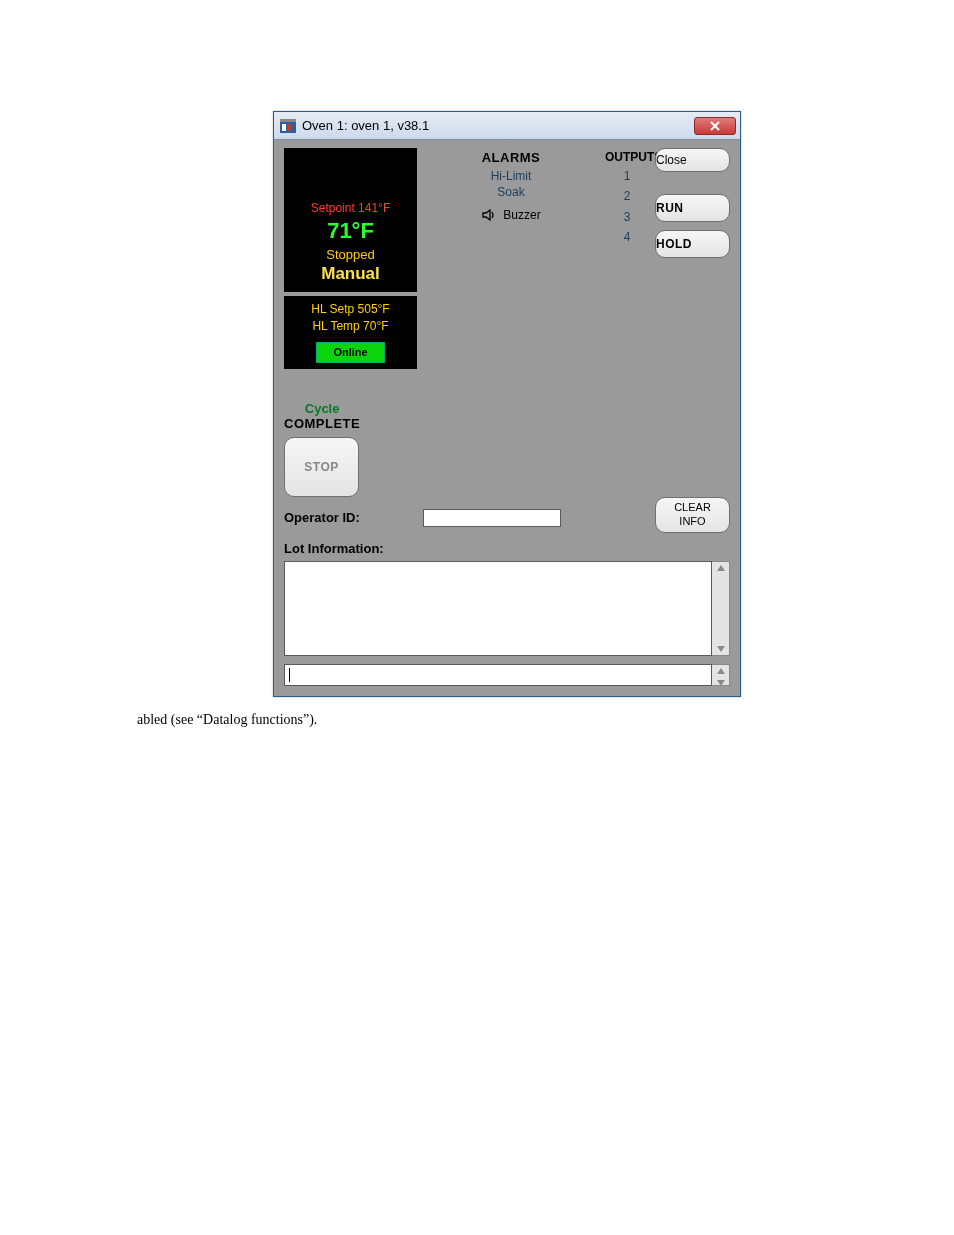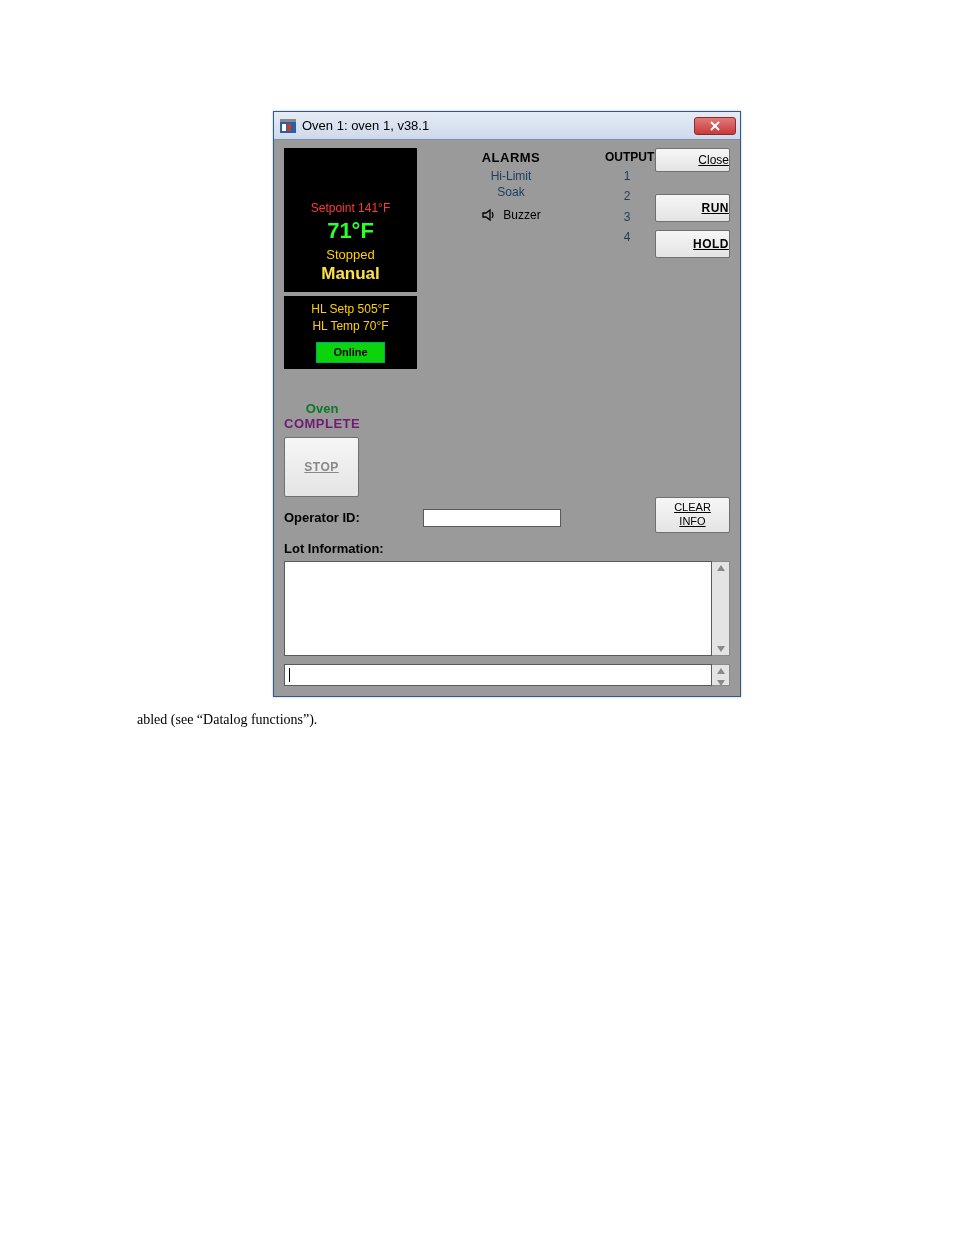--- a/index.html
+++ b/index.html
@@ -99,26 +99,25 @@
     .right-col {
       width: 75px;
       display: flex;
       flex-direction: column;
       gap: 8px;
     }
     .btn {
       background: linear-gradient(#f6f6f6, #e4e4e4);
       border: 1px solid #707070;
       font-size: 12px;
-      text-align: right;
+      text-align: left;
       cursor: pointer;
       color: #000;
       padding: 4px 0;
-      border-radius: 2px;
-      text-decoration: underline;
+      border-radius: 10px;
     }
     .btn.bold { font-weight: bold; letter-spacing: 0.5px; padding: 6px 0; }
     .btn.stop-btn { height: 60px; display:flex; align-items:center; justify-content:center; color:#888; }
     .btn.clearinfo { height: 36px; display:flex; flex-direction:column; align-items:center; justify-content:center; line-height:1.2; font-size:11px; }
     .second-row {
       display: flex;
       gap: 6px;
       margin-top: 4px;
       align-items: flex-start;
       flex-direction: column;
@@ -140,21 +139,21 @@
       padding: 2px 16px;
       margin-top: 8px;
       border: 1px solid #0a7; 
     }
     .cycle-area {
       flex: 1;
       text-align: center;
       padding-top: 26px;
     }
     .cycle-label { color: #0a7a24; font-weight: bold; font-size: 13px; }
-    .complete-label { color: #701a75; font-weight: bold; font-size: 13px; letter-spacing: 0.5px; }
+    .complete-label { color: #000000; font-weight: bold; font-size: 13px; letter-spacing: 0.5px; }
     .third-block { margin-top: 6px; }
     .op-row { display:flex; align-items:center; gap:6px; }
     .op-label { color: #000; font-weight: bold; font-size: 13px; width: 133px; }
     .op-input {
       background: #fff;
       border: 1px solid #5a5a5a;
       height: 18px;
       width: 138px;
     }
     .lot-label { color:#000; font-weight:bold; font-size:13px; margin-top: 8px; }
@@ -271,21 +270,21 @@
       </div>
     </div>
 
     <div class="second-row">
       <div class="black-panel2">
         <div class="hl-line">HL Setp 505°F</div>
         <div class="hl-line">HL Temp 70°F</div>
         <div class="online-badge">Online</div>
       </div>
       <div class="cycle-area">
-        <div class="cycle-label">Oven</div>
+        <div class="cycle-label">Cycle</div>
         <div class="complete-label">COMPLETE</div>
       </div>
       <div class="right-col">
         <div class="btn bold stop-btn">STOP</div>
       </div>
     </div>
 
     <div class="third-block">
       <div class="op-row">
         <div class="op-label">Operator ID:</div>

